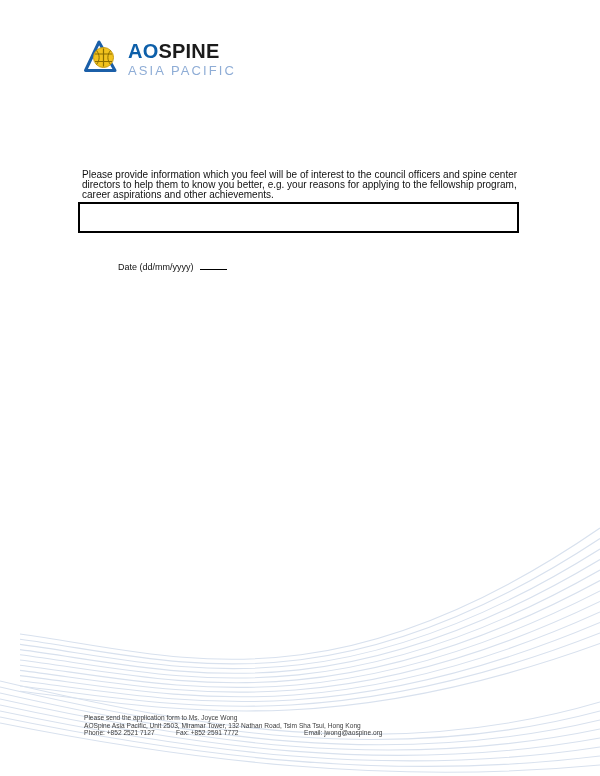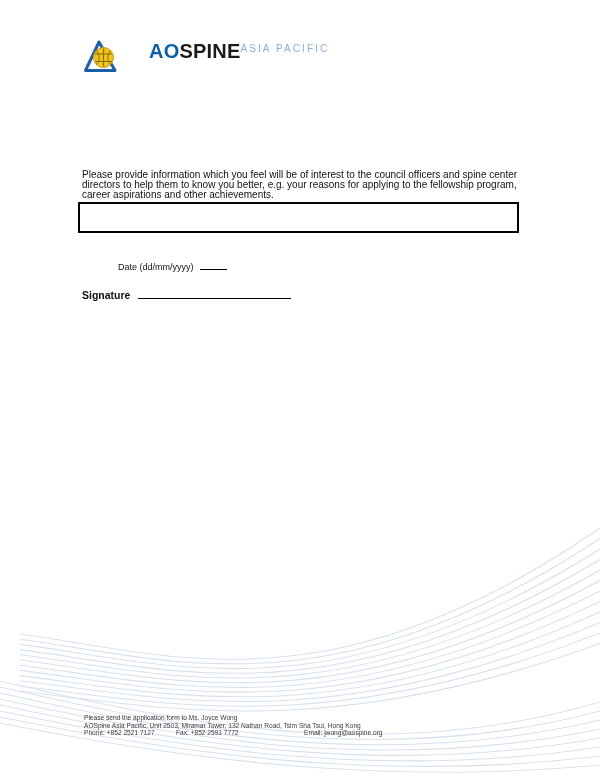--- a/index.html
+++ b/index.html
@@ -9,25 +9,25 @@
     position: relative;
     width: 600px;
     height: 776px;
     background: #ffffff;
     overflow: hidden;
   }
 
   
   .logo { position: absolute; left: 82px; top: 38px; display: flex; align-items: flex-start; }
   .logo-icon { width: 38px; height: 36px; margin-right: 8px; }
-  .logo-textblock { display: flex; margin-top: 3px; margin-left: 21px; }
+  .logo-textblock { display: flex; flex-direction: column; margin-top: 3px; }
   .brand { font-size: 20px; font-weight: bold; letter-spacing: 0.2px; line-height: 20px; }
   .brand .ao { color: #0d5fa9; }
   .brand .spine { color: #1b1b1b; }
-  .region { font-size: 10px; color: #8fadd6; letter-spacing: 2.1px; margin-top: 2px; }
+  .region { font-size: 13px; color: #8fadd6; letter-spacing: 2.1px; margin-top: 2px; }
 
   
   .title {
     position: absolute; left: 82px; top: 134px;
     font-size: 15px; color: #4a70b1; font-weight: 400;
     letter-spacing: 0.2px;
   }
 
   
   .instructions {
@@ -93,23 +93,20 @@
 
 
   <div class="instructions">Please provide information which you feel will be of interest to the council officers and spine center directors to help them to know you better, e.g. your reasons for applying to the fellowship program, career aspirations and other achievements.</div>
 
   <div class="statement-box"></div>
 
   <div class="date-row">
     <span>Date (dd/mm/yyyy)</span><span class="date-fill"></span>
   </div>
 
-  <div class="signature-row">
-    <span>Signature</span><span class="signature-fill"></span>
-  </div>
 
   <svg class="waves" viewBox="0 0 600 270" id="wave-svg" aria-hidden="true">
       <path d="M 20,128 C 170,148 330,208 600,22" fill="none" stroke="#d8e1ee" stroke-width="1.1"></path>
       <path d="M 20,133.2 C 170,153 330,210.5 600,32.5" fill="none" stroke="#d8e1ee" stroke-width="1.1"></path>
       <path d="M 20,138.4 C 170,158 330,213 600,43" fill="none" stroke="#d8e1ee" stroke-width="1.1"></path>
       <path d="M 20,143.6 C 170,163 330,215.5 600,53.5" fill="none" stroke="#d8e1ee" stroke-width="1.1"></path>
       <path d="M 20,148.8 C 170,168 330,218 600,64" fill="none" stroke="#d8e1ee" stroke-width="1.1"></path>
       <path d="M 20,154 C 170,173 330,220.5 600,74.5" fill="none" stroke="#d8e1ee" stroke-width="1.1"></path>
       <path d="M 20,159.2 C 170,178 330,223 600,85" fill="none" stroke="#d8e1ee" stroke-width="1.1"></path>
       <path d="M 20,164.4 C 170,183 330,225.5 600,95.5" fill="none" stroke="#d8e1ee" stroke-width="1.1"></path>

